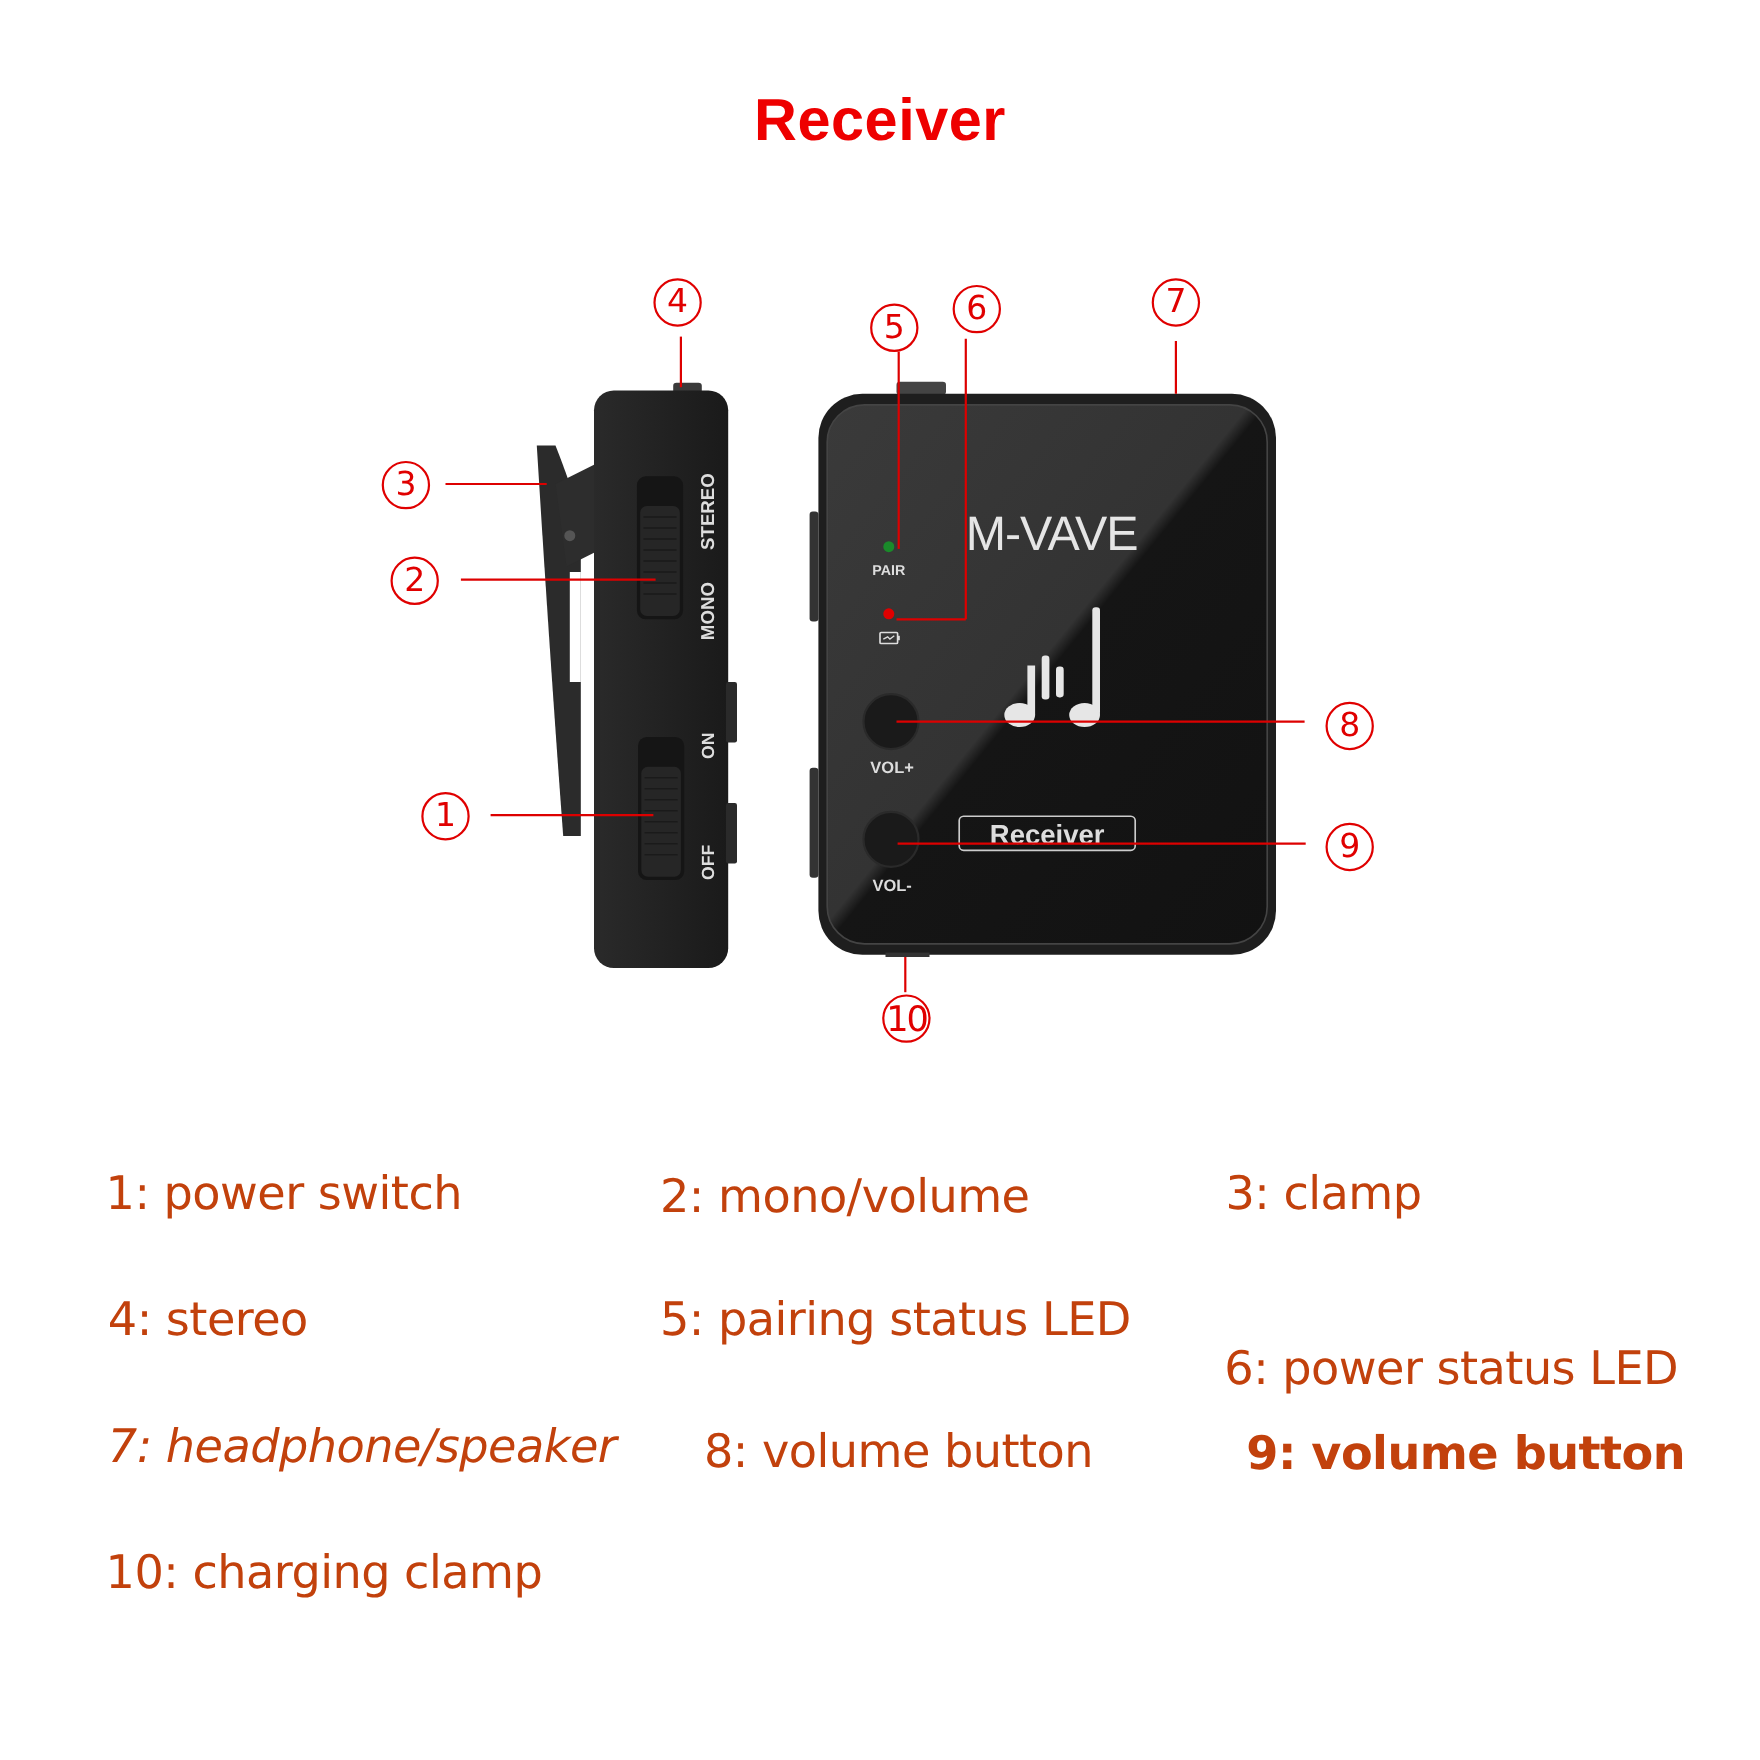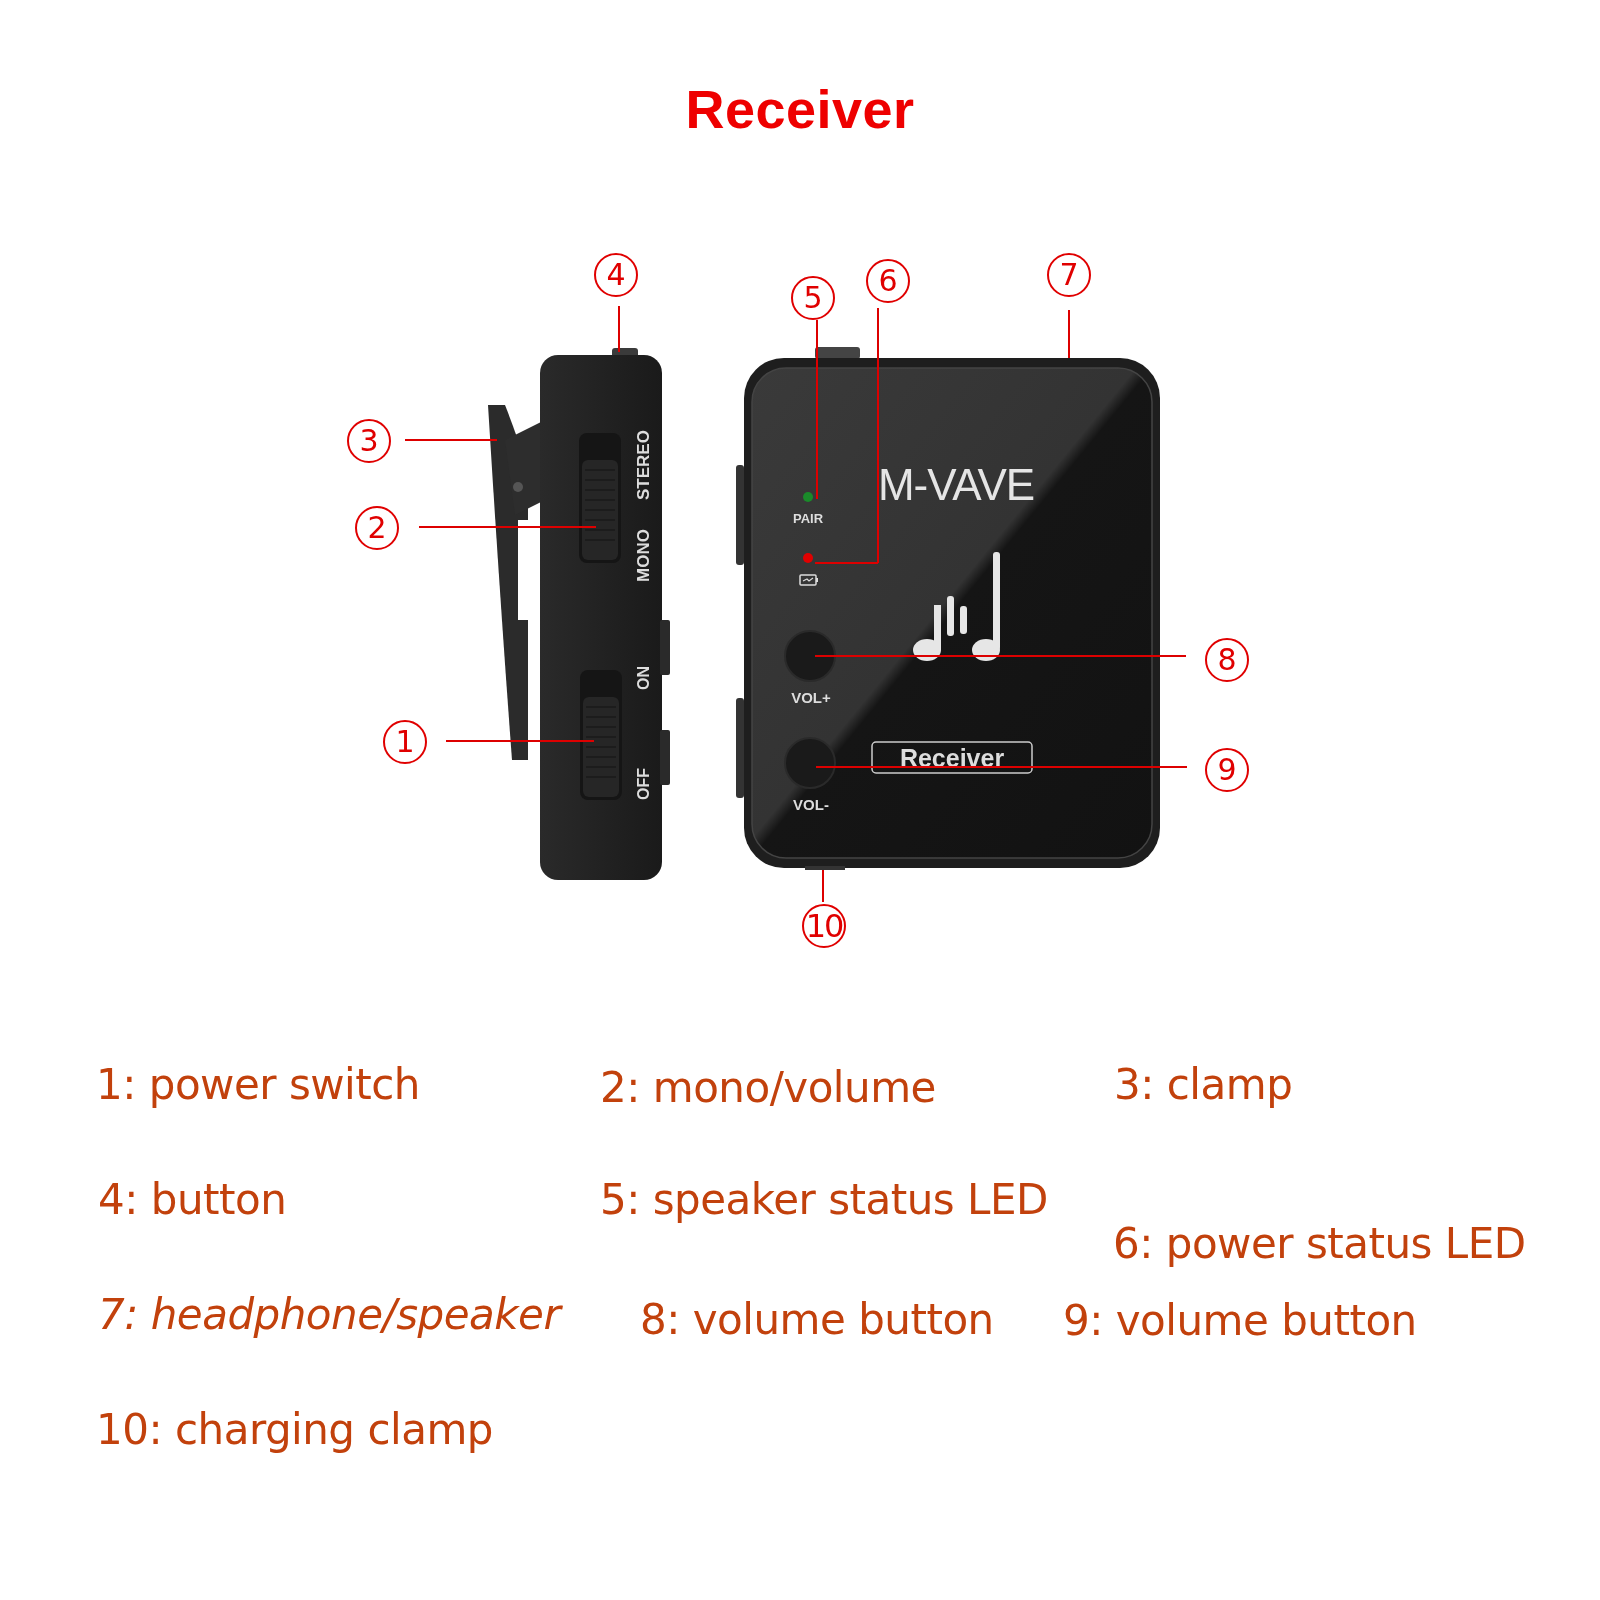--- a/index.html
+++ b/index.html
@@ -148,20 +148,20 @@
 <div class="callout" style="left:866px;top:259px;">6</div>
 <div class="callout" style="left:1047px;top:253px;">7</div>
 <div class="callout" style="left:1205px;top:638px;">8</div>
 <div class="callout" style="left:1205px;top:748px;">9</div>
 <div class="callout small" style="left:802px;top:904px;">10</div>
 
 <div>
   <div class="legend-item" style="left:96px;top:1060px;">1: power switch</div>
   <div class="legend-item" style="left:600px;top:1063px;">2: mono/volume</div>
   <div class="legend-item" style="left:1114px;top:1060px;">3: clamp</div>
-  <div class="legend-item" style="left:98px;top:1175px;">4: button</div>
-  <div class="legend-item" style="left:600px;top:1175px;">5: speaker status LED</div>
+  <div class="legend-item" style="left:98px;top:1175px;">4: stereo</div>
+  <div class="legend-item" style="left:600px;top:1175px;">5: pairing status LED</div>
   <div class="legend-item" style="left:1113px;top:1219px;">6: power status LED</div>
   <div class="legend-item" style="left:98px;top:1290px;font-style:italic;">7: headphone/speaker</div>
   <div class="legend-item" style="left:600px;top:1295px;margin-left:40px;">8: volume button</div>
-  <div class="legend-item" style="left:1063px;top:1296px;">9: volume button</div>
+  <div class="legend-item" style="left:1133px;top:1296px;font-weight:bold;">9: volume button</div>
   <div class="legend-item" style="left:96px;top:1405px;">10: charging clamp</div>
 </div>
 
 </body></html>

